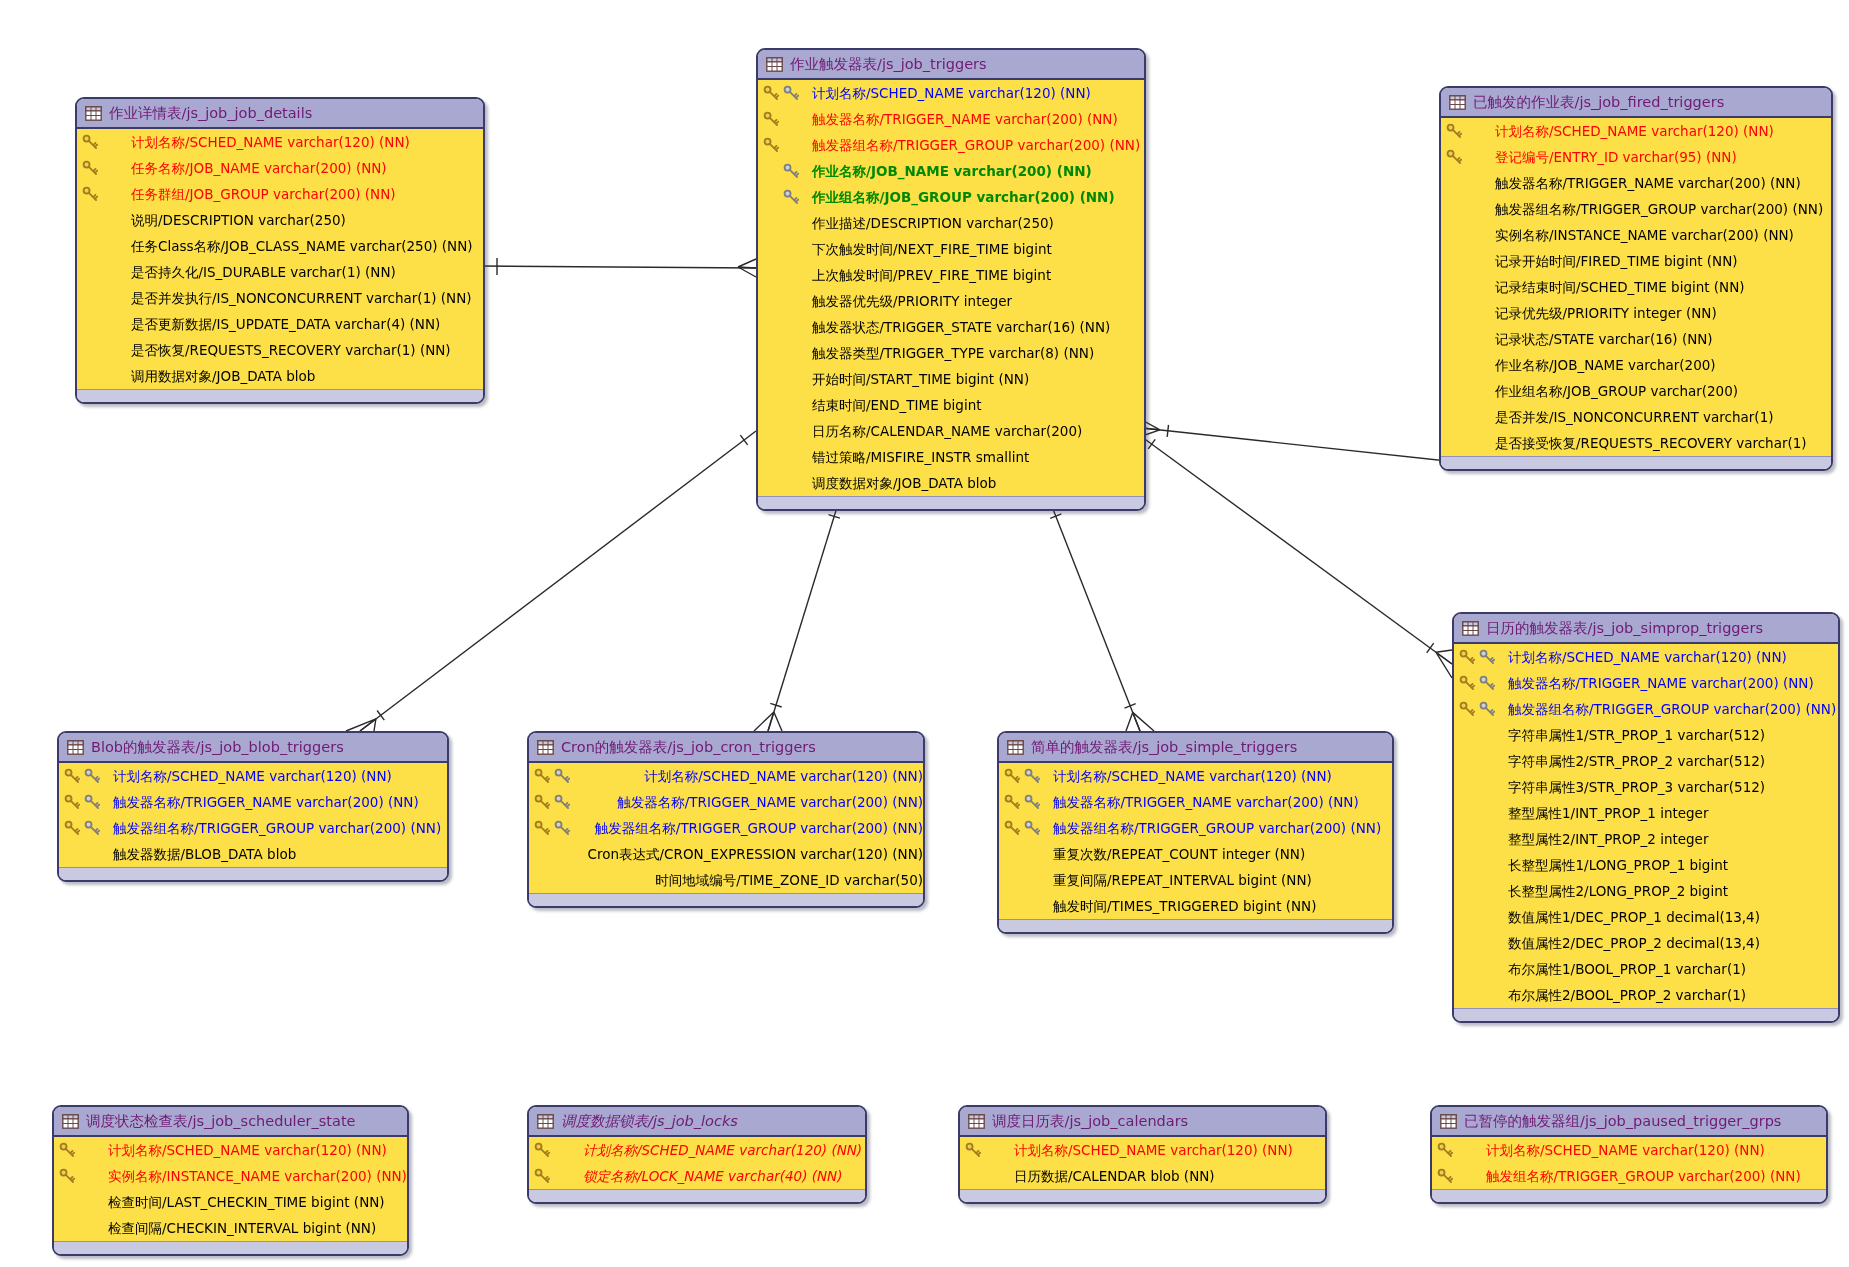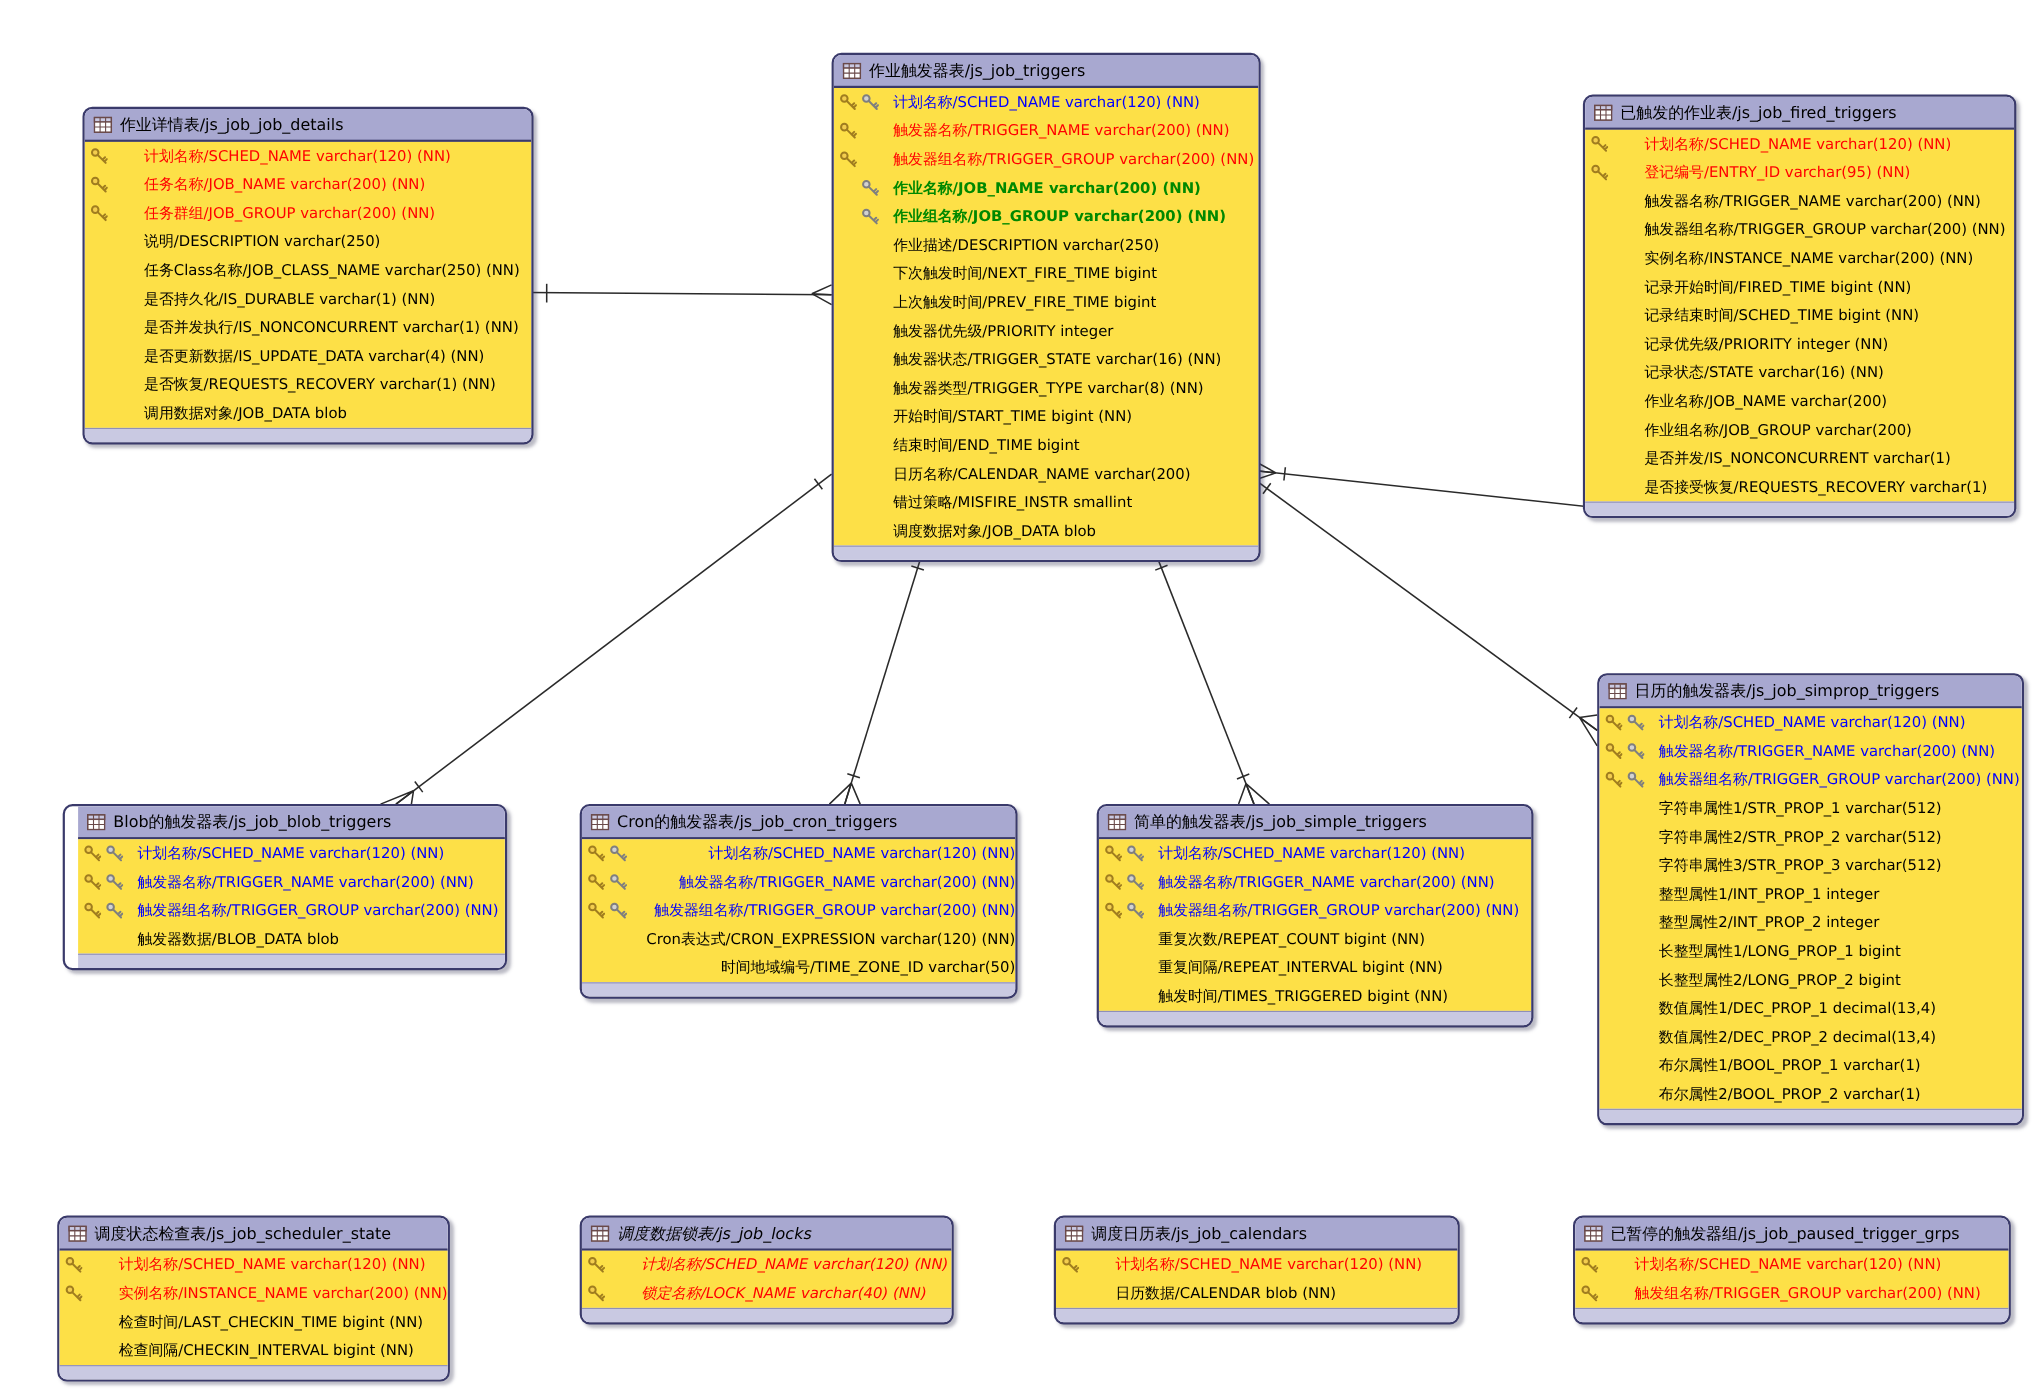--- a/index.html
+++ b/index.html
@@ -5,38 +5,38 @@
   html,body{margin:0;padding:0;background:#ffffff;}
   #canvas{position:relative;width:1849px;height:1267px;background:#ffffff;
           font-family:"DejaVu Sans","Liberation Sans",sans-serif;overflow:hidden;}
   svg.connectors{position:absolute;left:0;top:0;z-index:0;}
   svg.connectors line, svg.connectors path{stroke:#2a2a2a;stroke-width:1.4;fill:none;}
 
   .table{position:absolute;z-index:1;background:#ffffff;border:2px solid #3a3a6b;
          border-radius:9px;box-shadow:3px 3px 3px rgba(60,60,90,.35);overflow:hidden;}
   .thead{background:#a8a8d0;border-bottom:2px solid #3a3a6b;height:28px;
          display:flex;align-items:center;padding:0 8px;gap:7px;}
-  .ttitle{font-size:14.5px;color:#000000;white-space:nowrap;}
+  .ttitle{font-size:14.5px;color:#701a75;white-space:nowrap;}
   .ticon{width:17px;height:15px;flex:0 0 auto;display:inline-flex;}
   .tbody{background:#fde047;}
   .tfoot{height:12px;background:#c9c9e2;border-top:1px solid #8f8fb8;}
   .row{position:relative;height:26px;line-height:26px;padding-left:54px;
        font-size:13.5px;white-space:nowrap;}
   .c-red{color:#ff0000;} .c-blue{color:#0000ff;} .c-green{color:#008800;font-weight:bold;} .c-black{color:#000000;}
   .key{position:absolute;width:16px;height:16px;top:5px;}
   .key path,.key circle{fill:none;stroke-width:1.6;stroke-linecap:round;}
   .key.pk{left:5px;} .key.pk circle{fill:#f3cd4e;} .key.pk circle,.key.pk path{stroke:#a07d1f;}
   .key.fk{left:25px;} .key.fk circle{fill:#d2d2d2;} .key.fk circle,.key.fk path{stroke:#7f7f7f;}
 
   
   .t-details  {left:75px;  top:97px;  width:406px;}
   .t-triggers {left:756px; top:48px;  width:386px;}
   .t-fired    {left:1439px;top:86px;  width:390px;}
   .t-simprop  {left:1452px;top:612px; width:384px;}
-  .t-blob     {left:57px;  top:731px; width:388px;padding-left:12px;}
+  .t-blob     {left:57px;  top:731px; width:388px;}
   .t-cron     {left:527px; top:731px; width:394px;text-align:right;}
   .t-simple   {left:997px; top:731px; width:393px;}
   .t-state    {left:52px;  top:1105px;width:353px;}
   .t-locks    {left:527px; top:1105px;width:336px;font-style:italic;}
   .t-calendars{left:958px; top:1105px;width:365px;}
   .t-paused   {left:1430px;top:1105px;width:394px;}
 </style>
 </head>
 <body>
 
@@ -359,21 +359,21 @@
             <circle cx="4" cy="4" r="2.6"></circle>
             <path d="M6 6 L12.3 12.3 M9.8 9.8 L11.8 7.8 M11.3 11.3 L13.3 9.3"></path>
           </svg><span>触发器名称/TRIGGER_NAME varchar(200) (NN)</span></div>
         <div class="row c-blue"><svg viewBox="0 0 14 14" class="key pk">
             <circle cx="4" cy="4" r="2.6"></circle>
             <path d="M6 6 L12.3 12.3 M9.8 9.8 L11.8 7.8 M11.3 11.3 L13.3 9.3"></path>
           </svg><svg viewBox="0 0 14 14" class="key fk">
             <circle cx="4" cy="4" r="2.6"></circle>
             <path d="M6 6 L12.3 12.3 M9.8 9.8 L11.8 7.8 M11.3 11.3 L13.3 9.3"></path>
           </svg><span>触发器组名称/TRIGGER_GROUP varchar(200) (NN)</span></div>
-        <div class="row c-black"><span>重复次数/REPEAT_COUNT bigint (NN)</span></div>
+        <div class="row c-black"><span>重复次数/REPEAT_COUNT integer (NN)</span></div>
         <div class="row c-black"><span>重复间隔/REPEAT_INTERVAL bigint (NN)</span></div>
         <div class="row c-black"><span>触发时间/TIMES_TRIGGERED bigint (NN)</span></div>
       </div>
     <div class="tfoot"></div>
   </div>
 
   <div class="table t-state">
     <div class="thead">
       <span class="ticon">
           <svg viewBox="0 0 17 15">

